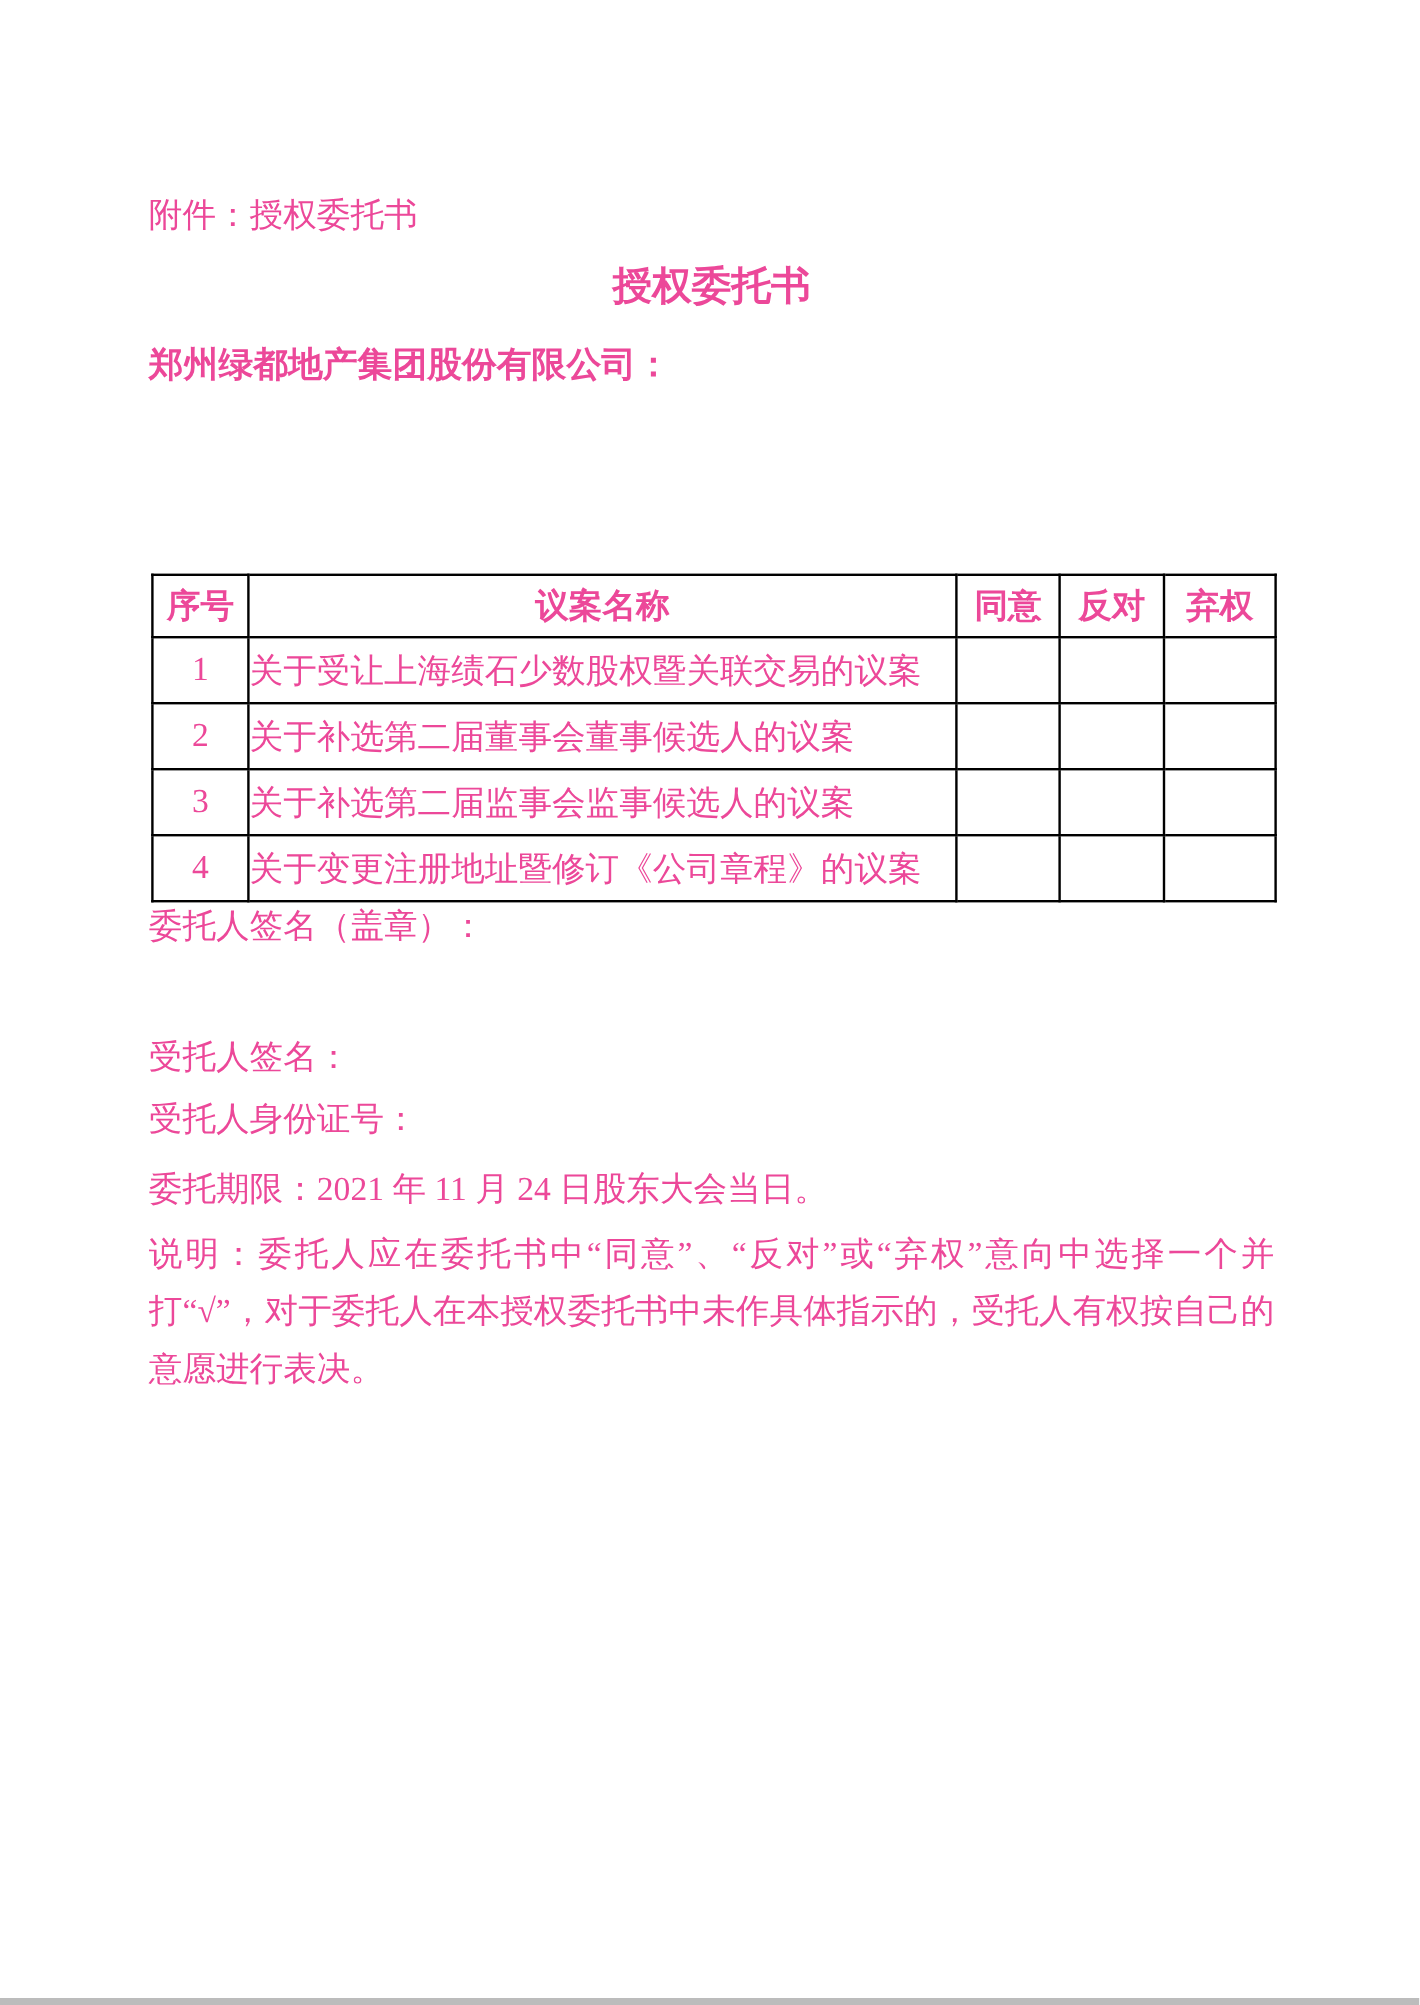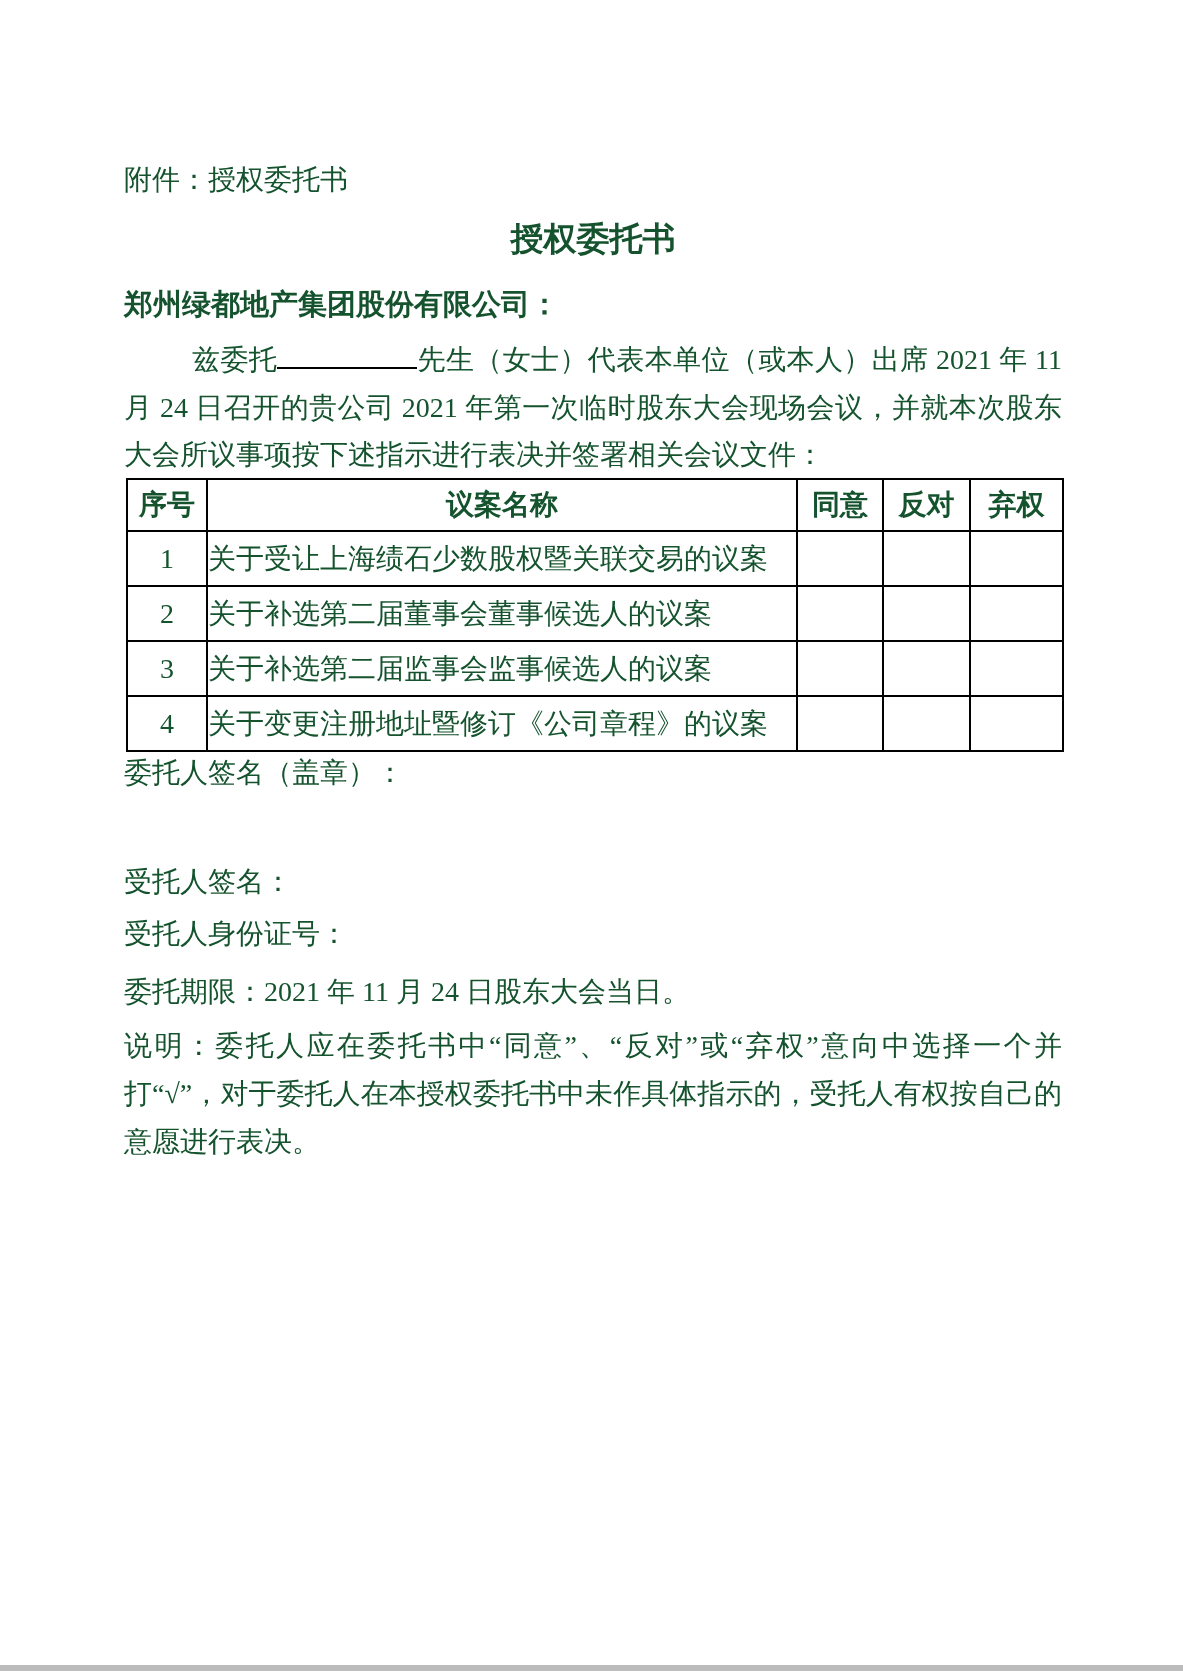--- a/index.html
+++ b/index.html
@@ -7,21 +7,21 @@
     padding: 0;
     background: #ffffff;
   }
   .page {
     position: relative;
     width: 1183px;
     height: 1671px;
     background: #ffffff;
     overflow: hidden;
     font-family: "Liberation Serif", "DejaVu Serif", serif;
-    color: #14532d;
+    color: #ec4899;
   }
   .abs { position: absolute; }
 
   .attachment-line {
     left: 124px; top: 162px;
     font-size: 28px; line-height: 36px;
     white-space: nowrap;
   }
   .doc-title {
     left: 124px; top: 218px; width: 938px;
@@ -97,21 +97,20 @@
 <body>
 
 <div class="page">
 
   <div class="abs attachment-line">附件：授权委托书</div>
 
   <div class="abs company-line">郑州绿都地产集团股份有限公司：</div>
 
   <div class="abs doc-title">授权委托书</div>
 
-  <div class="abs body-paragraph"><span>兹委托</span><span class="name-blank"></span><span>先生（女士）代表本单位（或本人）出席 2021 年 11 月 24 日召开的贵公司 2021 年第一次临时股东大会现场会议，并就本次股东大会所议事项按下述指示进行表决并签署相关会议文件：</span></div>
 
   <table class="vote-table">
     <colgroup>
       <col style="width:80px">
       <col style="width:590px">
       <col style="width:86px">
       <col style="width:87px">
       <col style="width:93px">
     </colgroup>
     <thead>

